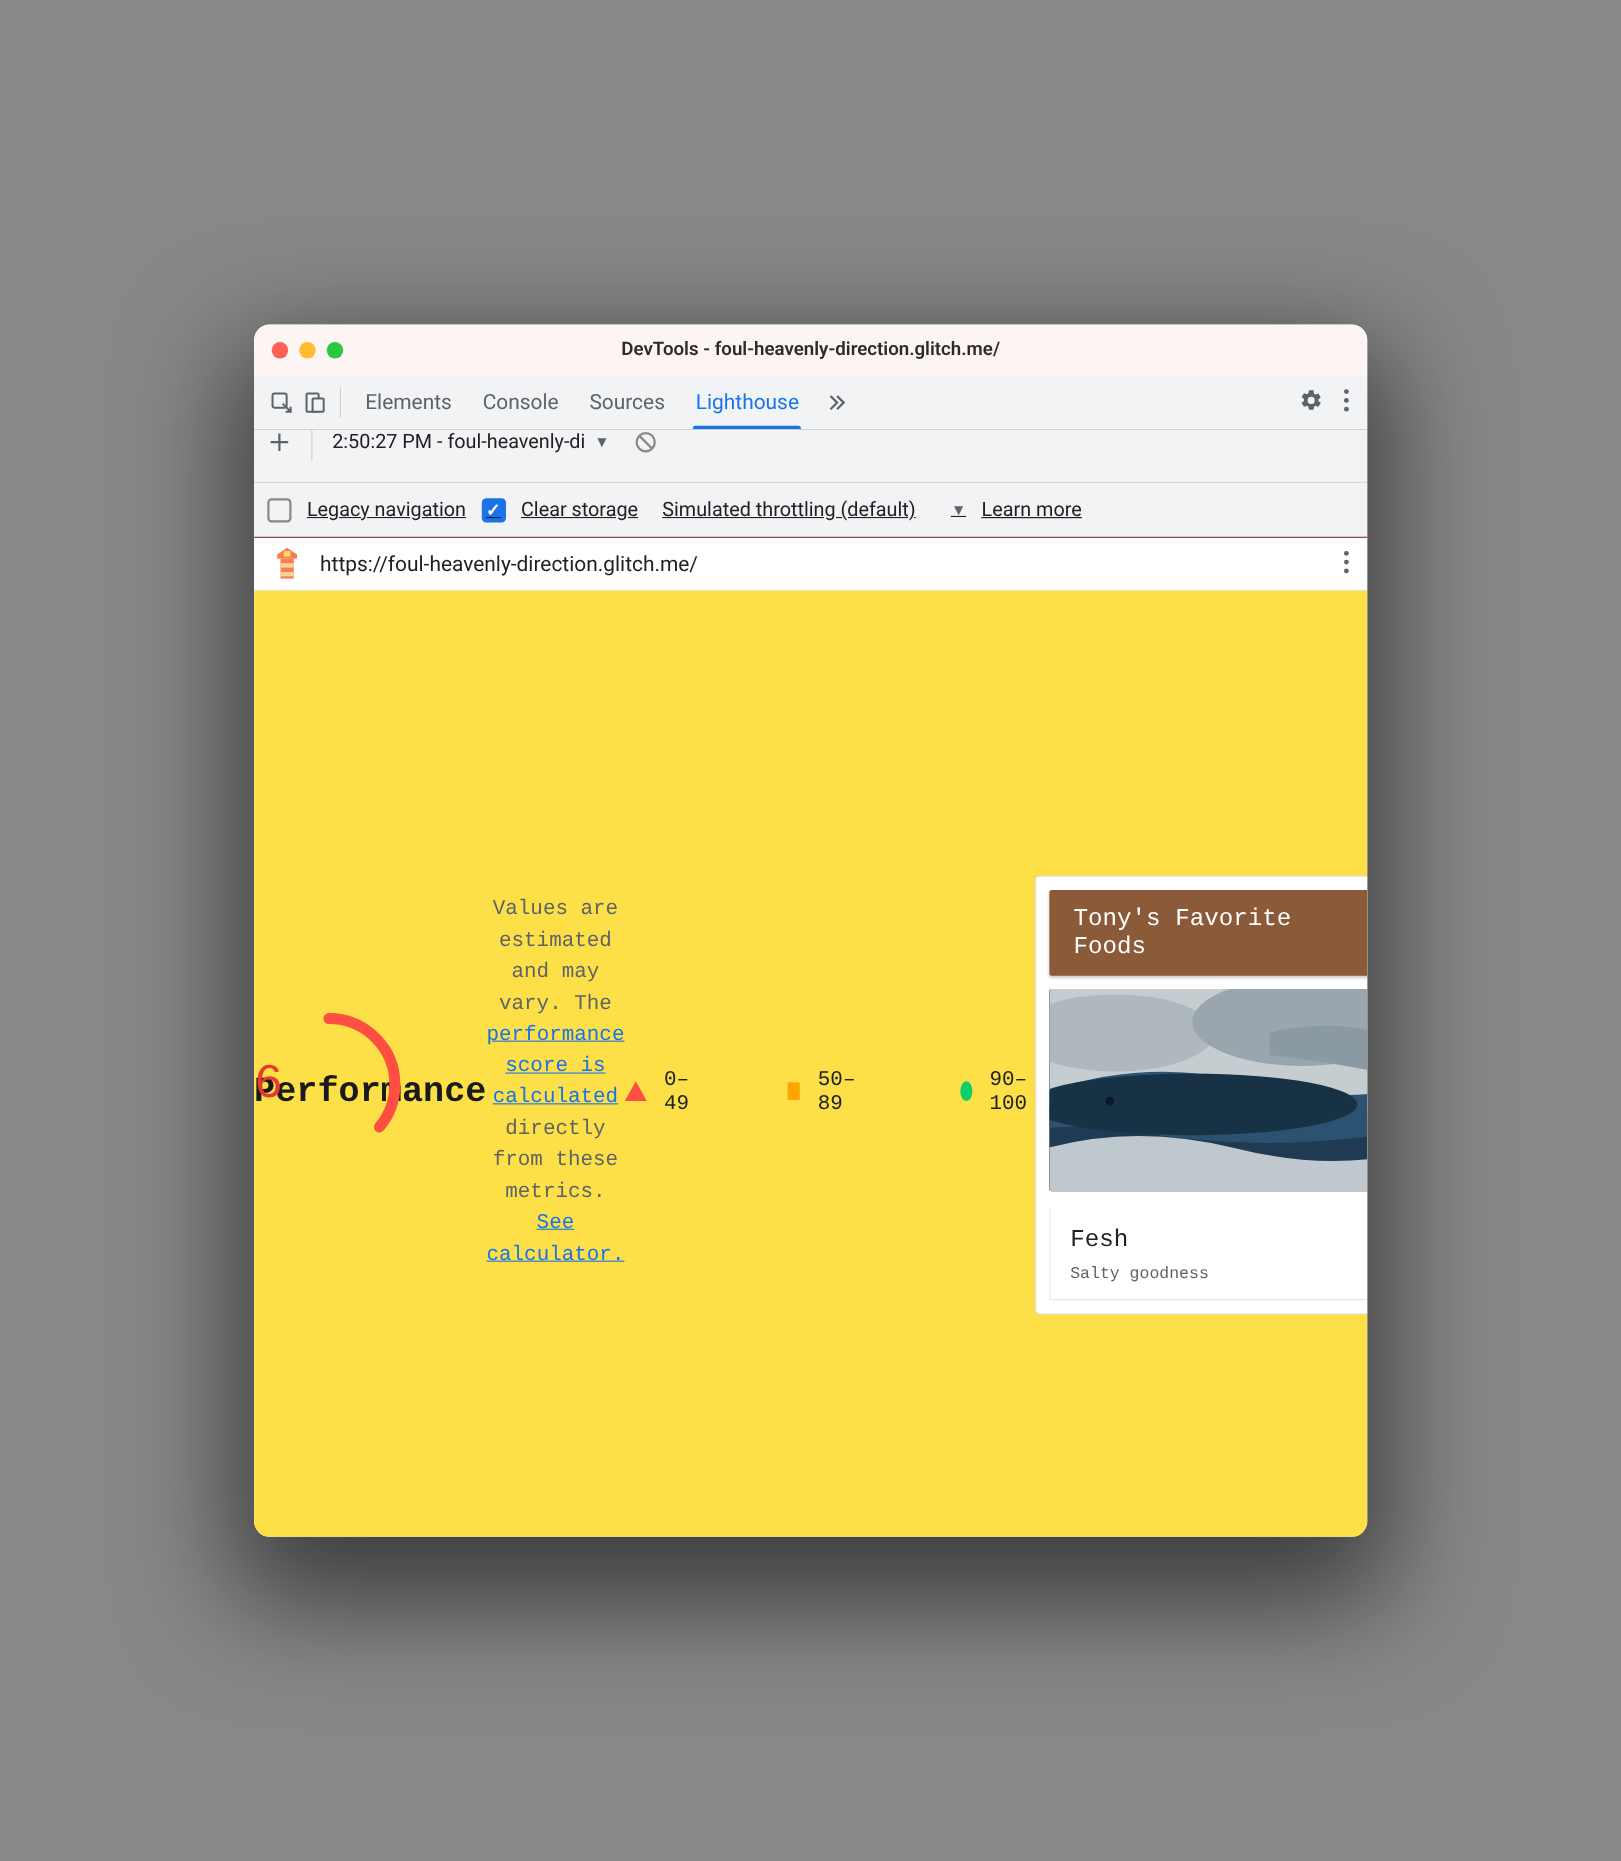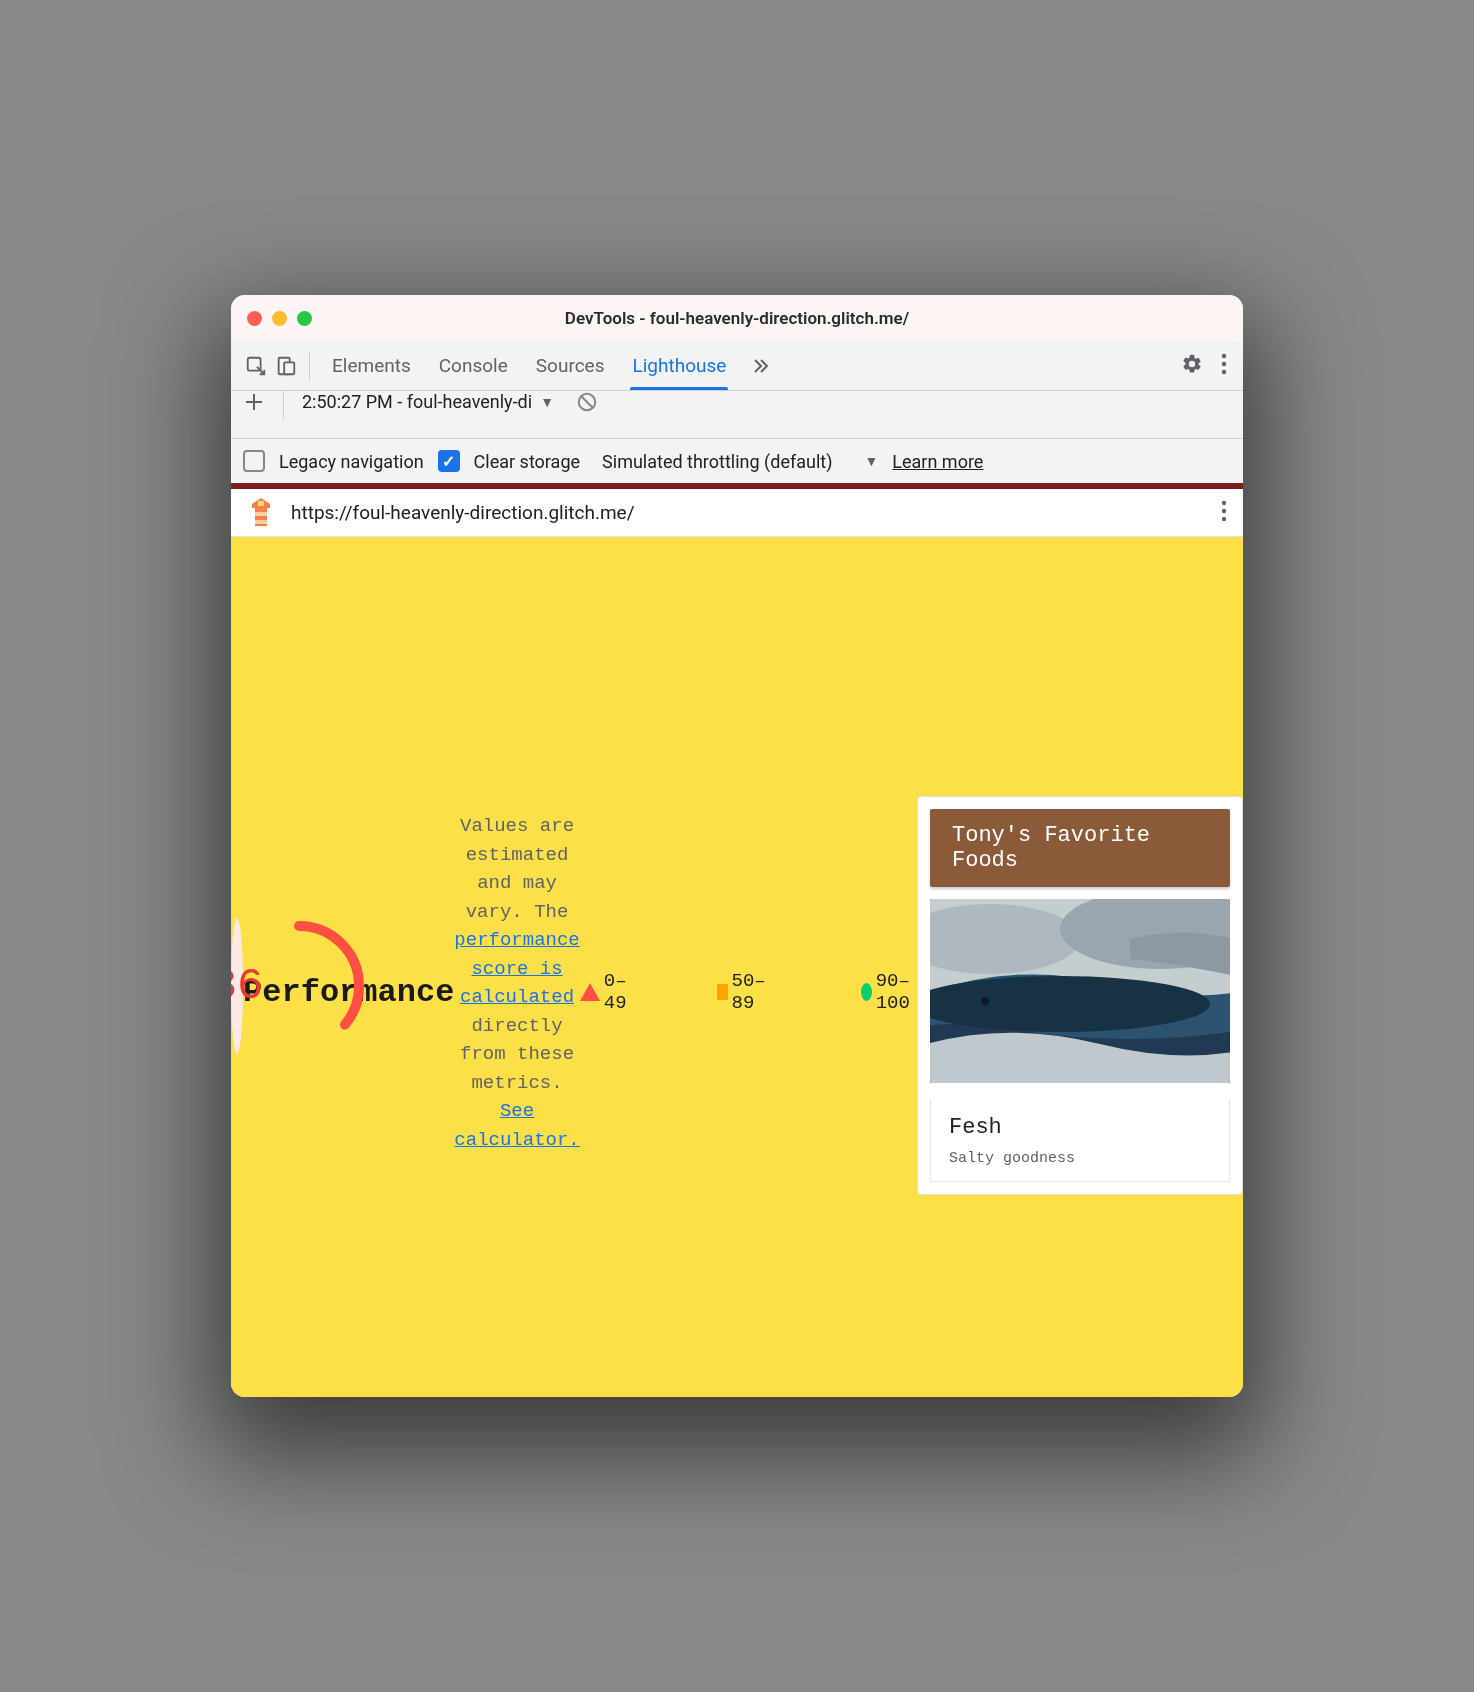--- a/index.html
+++ b/index.html
@@ -72,23 +72,24 @@
   .caret-down { font-size:14px; color:#5f6368; }
   .prohibit { width:30px; display:flex; justify-content:center; }
   .small-divider { width:1px; height:28px; background:#cfcfcf; }
 
   
   .row3 {
     height:50px;
     background:#f1f3f4;
     display:flex; align-items:center;
     padding:0 12px; gap:14px;
-    border-bottom:6px solid #7f1d1d;
+    border-bottom:1px solid #7f1d1d;
     color:#202124;
     font-size:18px;
+    text-decoration:underline;
   }
   .chk { width:22px; height:22px; border:2px solid #888; border-radius:4px; display:flex; align-items:center; justify-content:center; cursor:pointer; }
   .chk.checked { background:#1a73e8; border-color:#1a73e8; }
   .chk.checked::after { content:"✓"; color:#fff; font-size:16px; font-weight:700; }
   .dropdown-caret { color:#5f6368; font-size:14px; }
   .learn-more { text-decoration:underline; color:#202124; cursor:pointer; }
 
   
   .urlrow {
     height:48px;
@@ -105,21 +106,21 @@
   
   .report { flex:1; overflow:hidden; background:#fde047; padding:20px 0 0 0; display:flex; flex-direction:row; align-items:center;font-family:Liberation Mono, monospace; }
   .gauge-wrap { margin-top:18px; position:relative; width:136px; height:136px; }
   .gauge-bg { position:absolute; inset:0; border-radius:50%; background:#fde9e8; }
   .gauge-svg { position:absolute; inset:0; }
   .gauge-num { position:absolute; inset:0; display:flex; align-items:center; justify-content:center; font-size:44px; font-weight:500; color:#e8392f; }
   .perf-title { margin-top:30px; font-size:32px; font-weight:600; color:#1a1a1a; }
   .perf-desc { margin-top:12px; font-size:19px; color:#5f6368; text-align:center; max-width:720px; line-height:1.5; }
   .perf-desc a { color:#1a73e8; text-decoration:underline; cursor:pointer; }
   .legend { margin-top:30px; display:flex; gap:90px; font-size:19px; color:#202124; align-items:center;}
-  .legend .item { display:flex; align-items:center; gap:4px; }
+  .legend .item { display:flex; align-items:center; gap:16px; }
   .tri { width:0; height:0; border-left:10px solid transparent; border-right:10px solid transparent; border-bottom:18px solid #ff4e42; }
   .sq { width:16px; height:16px; background:#ffa400; }
   .ci { width:18px; height:18px; border-radius:50%; background:#0cce6b; }
 
   
   .card { margin-top:36px; width:432px; border:1px solid #dedede; border-radius:4px; padding:12px; background:#fff; }
   .card-header { background:#8b5a39; color:#fff; font-size:22px; padding:14px 22px; border-radius:2px; box-shadow:0 2px 3px rgba(0,0,0,0.2); }
   .card-img { margin:12px auto 0 auto; width:300px; height:184px; border-radius:2px; overflow:hidden; background:#2a3a48; position:relative; }
   .card-body { margin-top:16px; border:1px solid #e5e5e5; border-top:none; padding:16px 18px 14px 18px; }
   .card-title { font-size:22px; color:#202124; margin:0; }

